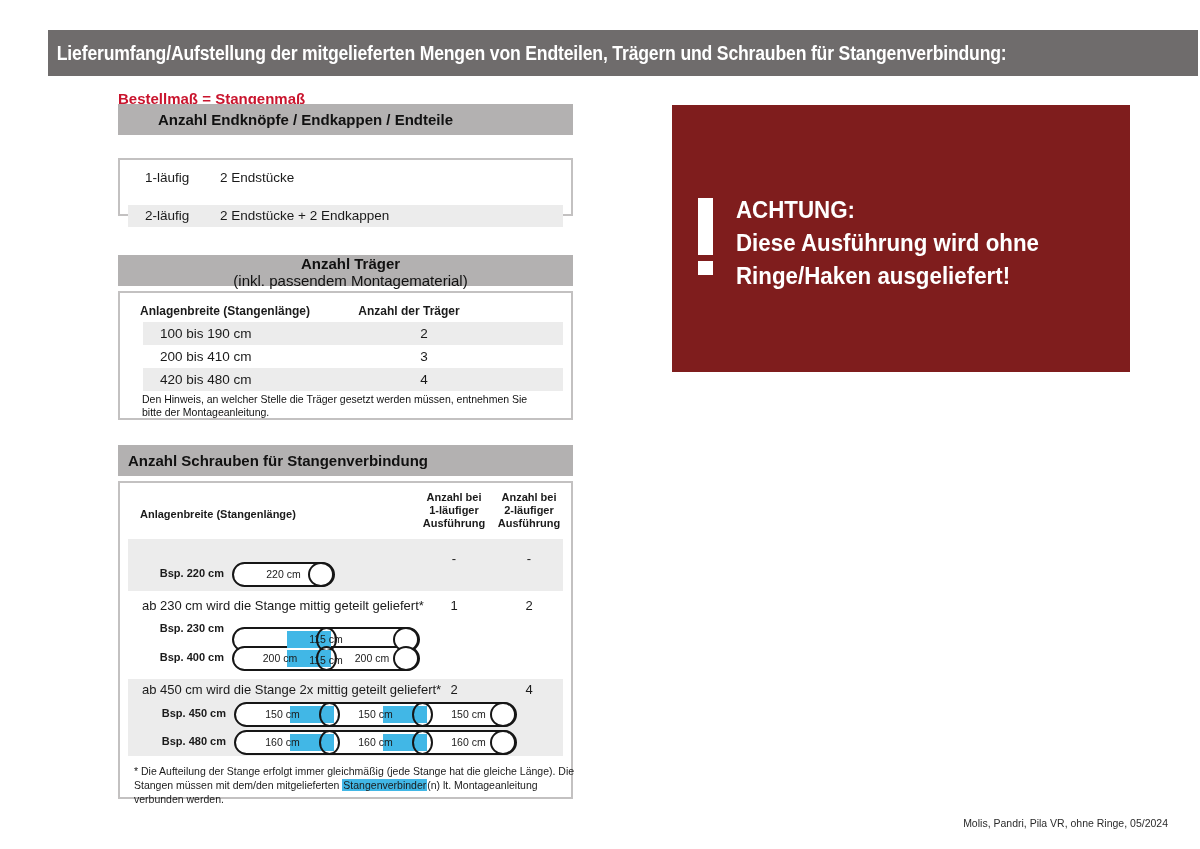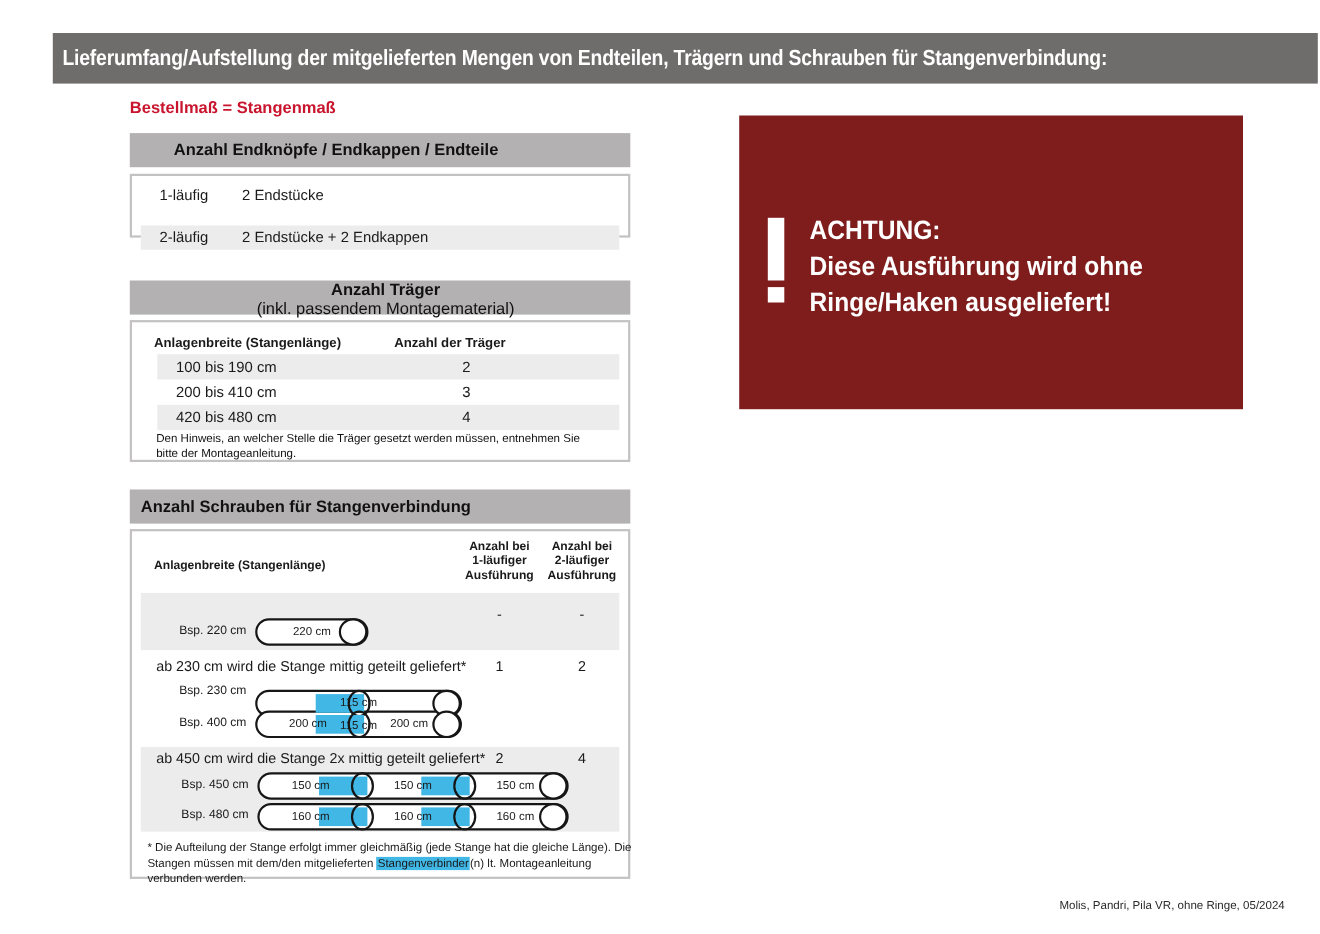--- a/index.html
+++ b/index.html
@@ -14,21 +14,21 @@
     white-space:nowrap; transform:scaleX(0.88); transform-origin:left center; letter-spacing:-0.2px; }
 
   
   .subtitle { position:absolute; left:118px; top:90px; font-size:15px; font-weight:bold; color:#c9142d; }
 
   
   .sec-header { position:absolute; left:118px; width:455px; height:31px; background:#b3b1b1;
     display:flex; align-items:center; padding-left:10px; font-size:15px; color:#111; }
   .sec-header .b { font-weight:bold; }
   .sec-header .r { font-weight:normal; }
-  .sh1 { top:121px;padding-left:40px; } .sh2 { top:255px;flex-direction:column; } .sh3 { top:445px; }
+  .sh1 { top:104px;padding-left:40px; } .sh2 { top:255px;flex-direction:column; } .sh3 { top:445px; }
 
   
   .box { position:absolute; left:118px; width:455px; background:#fff; border:2px solid #c3c1c1; }
   .box1 { top:158px; height:58px; }
   .box2 { top:291px; height:129px; }
   .box3 { top:481px; height:318px; }
   .stripe { position:absolute; left:8px; right:8px; background:#ececec; }
 
   .cell { position:absolute; white-space:nowrap; }
   .ctr { text-align:center; }
@@ -43,21 +43,21 @@
   .t2-row { position:absolute; left:23px; right:8px; height:23px; line-height:23px; font-size:13.5px; }
   .t2-range { position:absolute; left:17px; }
   .t2-count { position:absolute; left:221px; width:120px; text-align:center; }
   .t2-note { position:absolute; left:22px; top:100px; width:400px; font-size:10.5px; line-height:13px; color:#111; }
 
   
   .t3-colhead { font-size:11px; font-weight:bold; line-height:13px; white-space:pre-line; text-align:center; }
   .t3-desc { font-size:13px; }
   .t3-count { position:absolute; width:60px; text-align:center; font-size:13px; }
   .c1 { left:304px; } .c2 { left:379px; }
-  .bsp { position:absolute; font-size:11px; font-weight:normal; text-align:right; white-space:nowrap; }
+  .bsp { position:absolute; font-size:11px; font-weight:bold; text-align:right; white-space:nowrap; }
   .footnote { position:absolute; left:14px; top:281px; width:446px; font-size:10.5px; line-height:14px; }
   .hl { background:#41b7e6; padding:0 1px; }
 
   
   .rod { position:absolute; height:25px; background:#fff; border:2px solid #161616;
     border-radius:13px; display:flex; }
   .rod .seg { flex:1; text-align:center; font-size:10.5px; line-height:21px; position:relative; z-index:2; white-space:nowrap; }
   .rod .endcap { position:absolute; right:-1px; top:-2px; width:26px; height:25px;
     border:2px solid #161616; border-radius:50%; background:#fff; z-index:1; }
   .joint { position:absolute; top:-2px; height:25px; width:50px; margin-left:-39px; z-index:1; }

